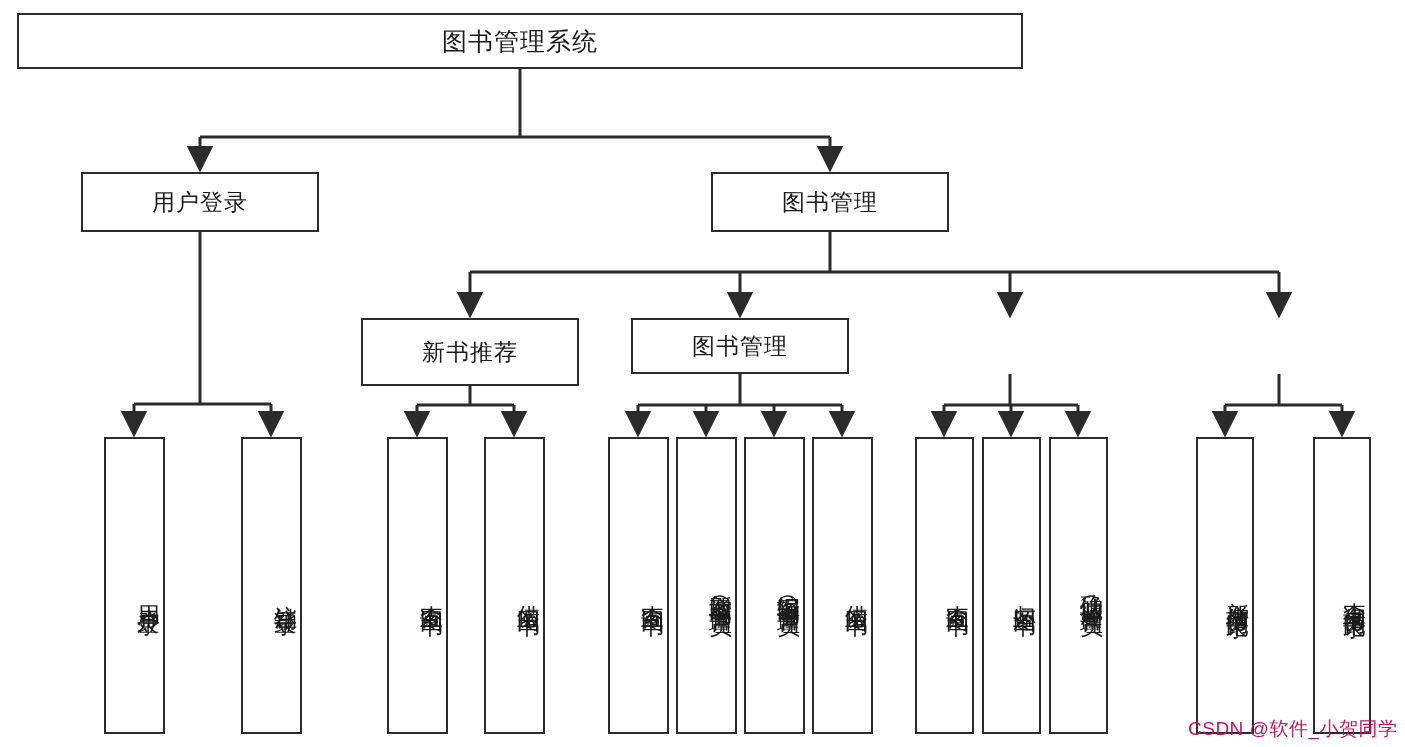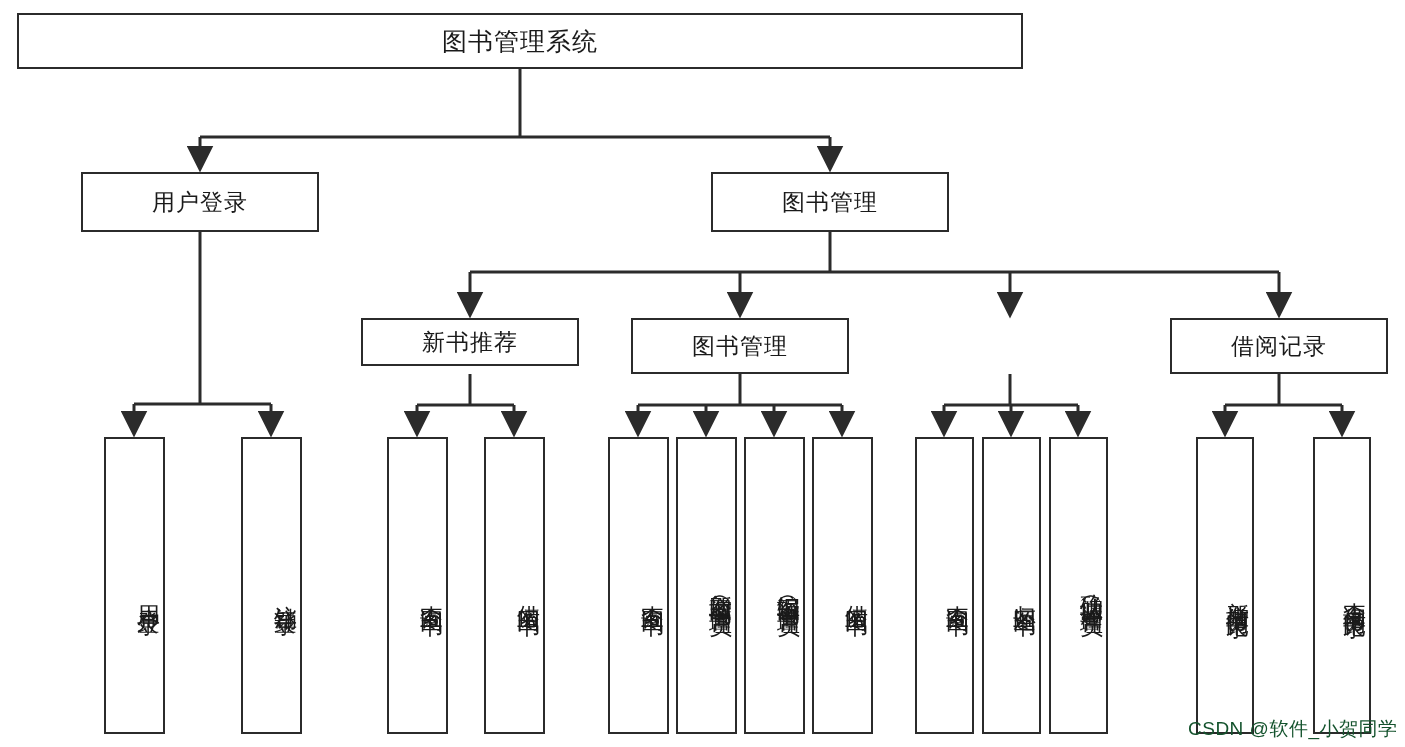--- a/index.html
+++ b/index.html
@@ -53,21 +53,21 @@
     justify-content: center;
     padding-top: 14px;
     white-space: nowrap;
   }
   .node-v.tall {
     padding-top: 8px;
   }
   .watermark {
     position: absolute;
     font-size: 19px;
-    color: #14532d;
+    color: #be185d;
     white-space: nowrap;
     letter-spacing: 0.5px;
   }
 </style>
 </head>
 <body>
 
 <div id="diagram-canvas">
 
   <svg id="edge-layer" viewBox="0 0 1405 747" width="1405" height="747" xmlns="http://www.w3.org/2000/svg">
@@ -118,23 +118,22 @@
       <path d="M 1225 405 L 1225 433" marker-end="url(#arrow)"></path>
       <path d="M 1342 405 L 1342 433" marker-end="url(#arrow)"></path>
     </g>
   </svg>
 
   <div class="node node-root" style="left:17px; top:13px; width:1006px; height:56px;">图书管理系统</div>
 
   <div class="node node-h" style="left:81px; top:172px; width:238px; height:60px;">用户登录</div>
   <div class="node node-h" style="left:711px; top:172px; width:238px; height:60px;">图书管理</div>
 
-  <div class="node node-h" style="left:361px; top:318px; width:218px; height:48px;">新书推荐</div>
+  <div class="node node-h" style="left:361px; top:318px; width:218px; height:68px;">新书推荐</div>
   <div class="node node-h" style="left:631px; top:318px; width:218px; height:56px;">图书管理</div>
-  <div class="node node-h" style="left:1170px; top:318px; width:218px; height:56px;">借阅记录</div>
 
   <div class="node node-v" style="left:104px; top:437px; width:61px; height:297px;">用户登录</div>
   <div class="node node-v" style="left:241px; top:437px; width:61px; height:297px;">注销登录</div>
 
   <div class="node node-v" style="left:387px; top:437px; width:61px; height:297px;">查询图书</div>
   <div class="node node-v" style="left:484px; top:437px; width:61px; height:297px;">借阅图书</div>
 
   <div class="node node-v" style="left:608px; top:437px; width:61px; height:297px;">查询图书</div>
   <div class="node node-v tall" style="left:676px; top:437px; width:61px; height:297px;">新增图书（管理员）</div>
   <div class="node node-v tall" style="left:744px; top:437px; width:61px; height:297px;">编辑图书（管理员）</div>

